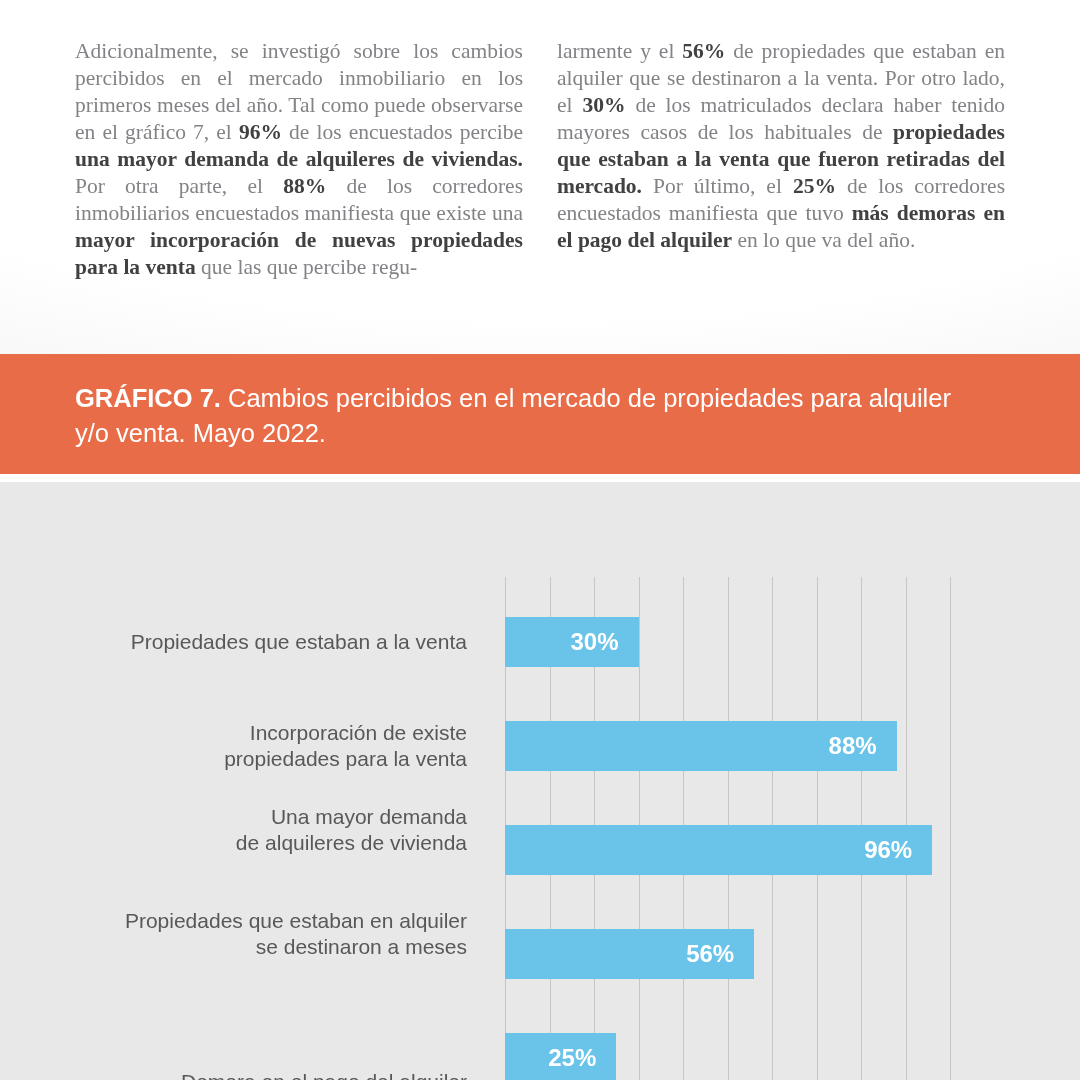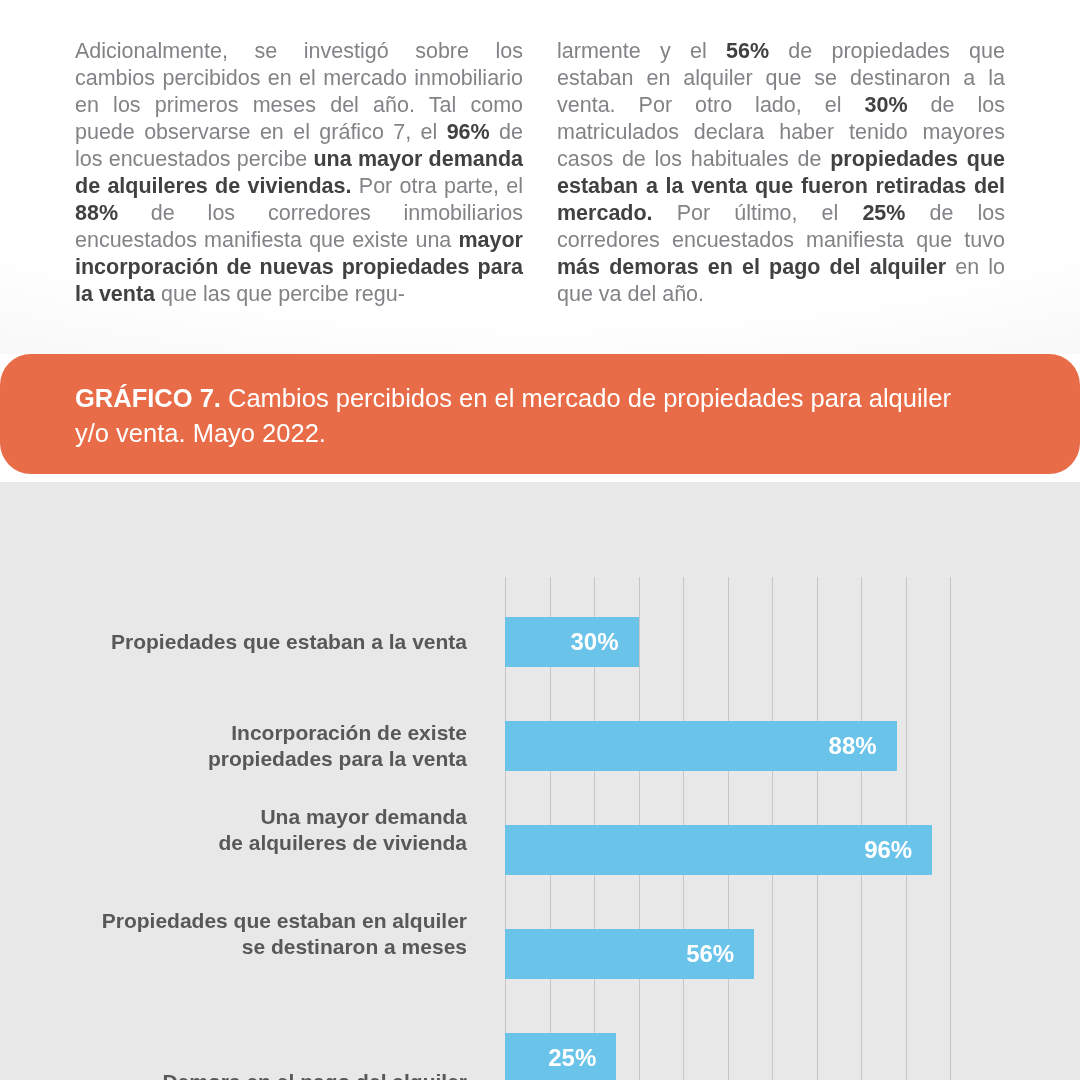--- a/index.html
+++ b/index.html
@@ -20,54 +20,54 @@
   .page{
     position:relative;width:1080px;height:1080px;overflow:hidden;
     background:var(--page-bg);
   }
   
   .intro{
     position:absolute;top:0;left:0;width:1080px;height:354px;
     background:radial-gradient(130% 120% at 50% 30%, #ffffff 50%, #efeeee 100%);
   }
   .intro-cols{
-    display:flex;gap:34px;padding:16px 75px 0 75px;
+    display:flex;gap:34px;padding:16px 75px 0 75px;font-family:Liberation Serif, serif;
   }
   .intro-col{
     width:451px;
     font-size:21.5px;line-height:27px;
     color:var(--body-text);
     text-align:justify;
   }
   .intro-col b{color:var(--body-bold);font-weight:bold;}
   
   .banner{
     position:absolute;top:354px;left:0;width:1080px;height:120px;
     background:var(--banner-bg);
     color:var(--banner-text);
     padding:27px 100px 0 75px;
-    font-size:25.5px;line-height:35px;border-radius:31px;
+    font-size:25.5px;line-height:35px;
   }
   .banner b{font-weight:bold;}
   
   .chart{
     position:absolute;top:482px;left:0;width:1080px;height:598px;
     background:var(--chart-bg);
     overflow:hidden;
   }
   .gridline{
     position:absolute;top:95px;bottom:0;width:1px;
     background:var(--grid-line);
   }
   .cat-label{
     position:absolute;right:613px;
     transform:translateY(-50%);
     text-align:right;
     color:var(--category-text);
-    font-weight:bold;
+    font-weight:normal;
     font-size:21px;line-height:26px;
     white-space:nowrap;
   }
   .bar{
     position:absolute;height:50px;left:505px;
     background:var(--bar-fill);
     display:flex;align-items:center;justify-content:flex-end;
     padding-right:20px;
   }
   .bar-value{

